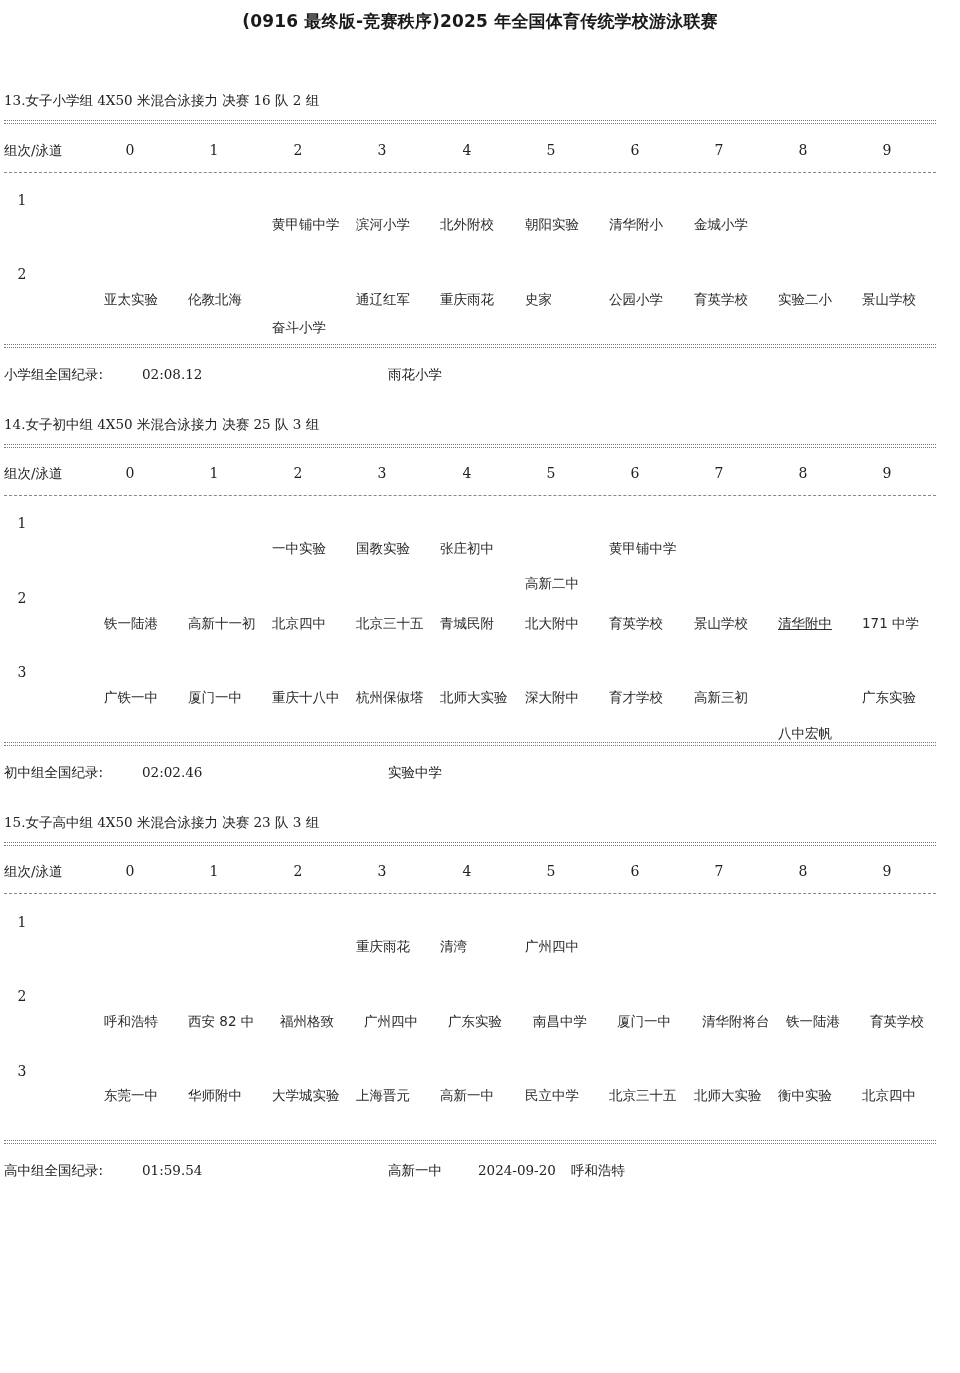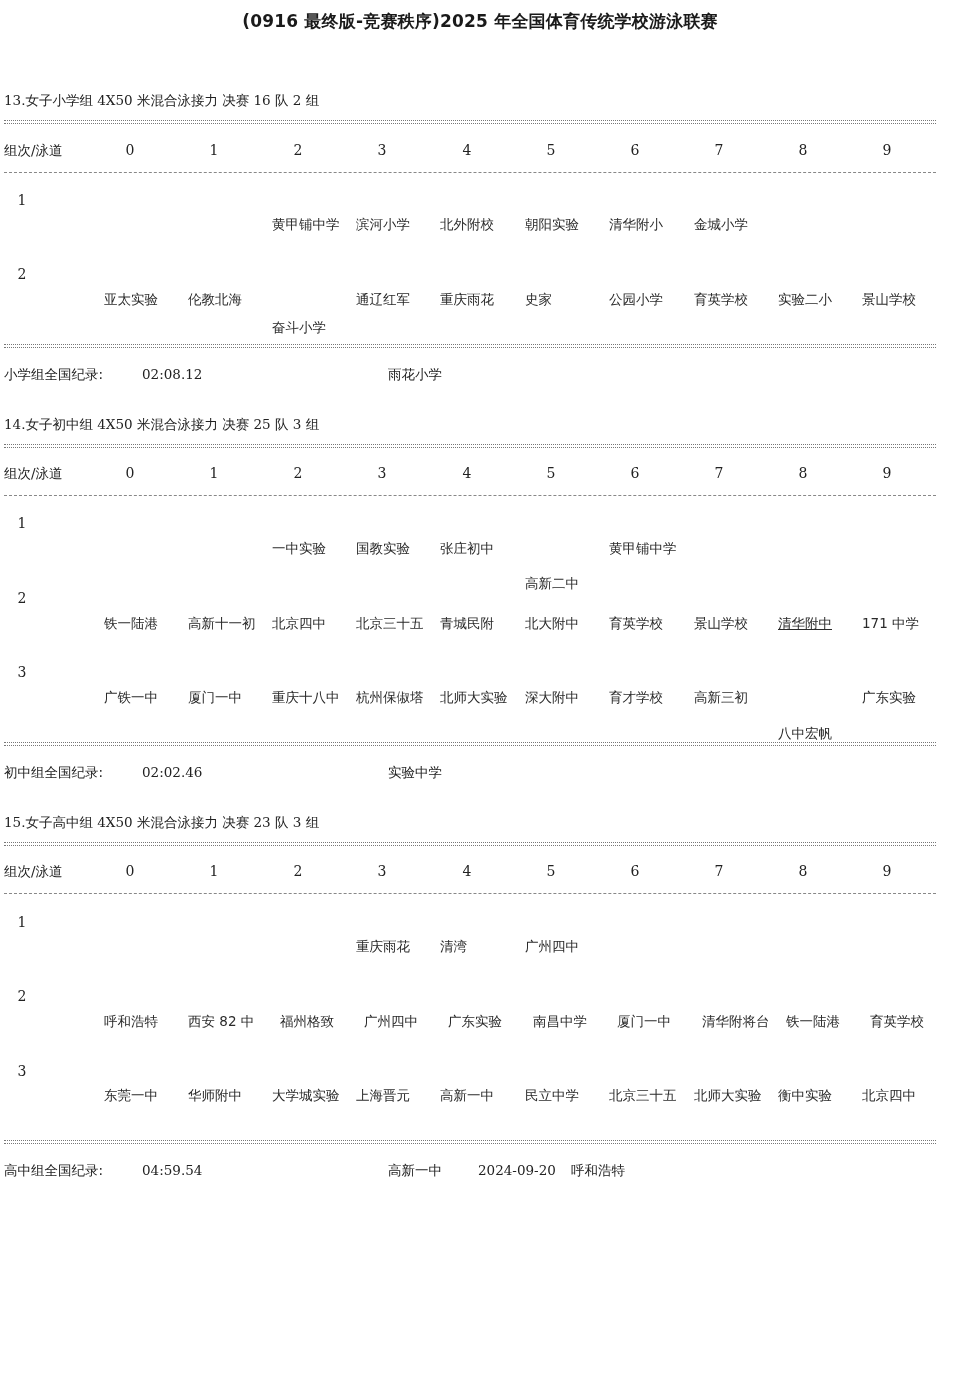--- a/index.html
+++ b/index.html
@@ -207,18 +207,18 @@
     <div class="cell" style="left:694px;top:1087px;">北师大实验</div>
     <div class="cell" style="left:778px;top:1087px;">衡中实验</div>
     <div class="cell" style="left:862px;top:1087px;">北京四中</div>
   </div>
 
   <div class="rule eq" style="top:1140px;">
       <div class="eq-line"></div>
     </div>
   <div>
     <div class="abs sans" style="left:4px;top:1162px;">高中组全国纪录:</div>
-    <div class="abs" style="left:142px;top:1162px;">04:59.54</div>
+    <div class="abs" style="left:142px;top:1162px;">01:59.54</div>
     <div class="abs sans" style="left:388px;top:1162px;">高新一中</div>
     <div class="abs" style="left:478px;top:1162px;">2024-09-20</div>
     <div class="abs sans" style="left:571px;top:1162px;">呼和浩特</div>
   </div>
 </div>
 
 </body></html>

